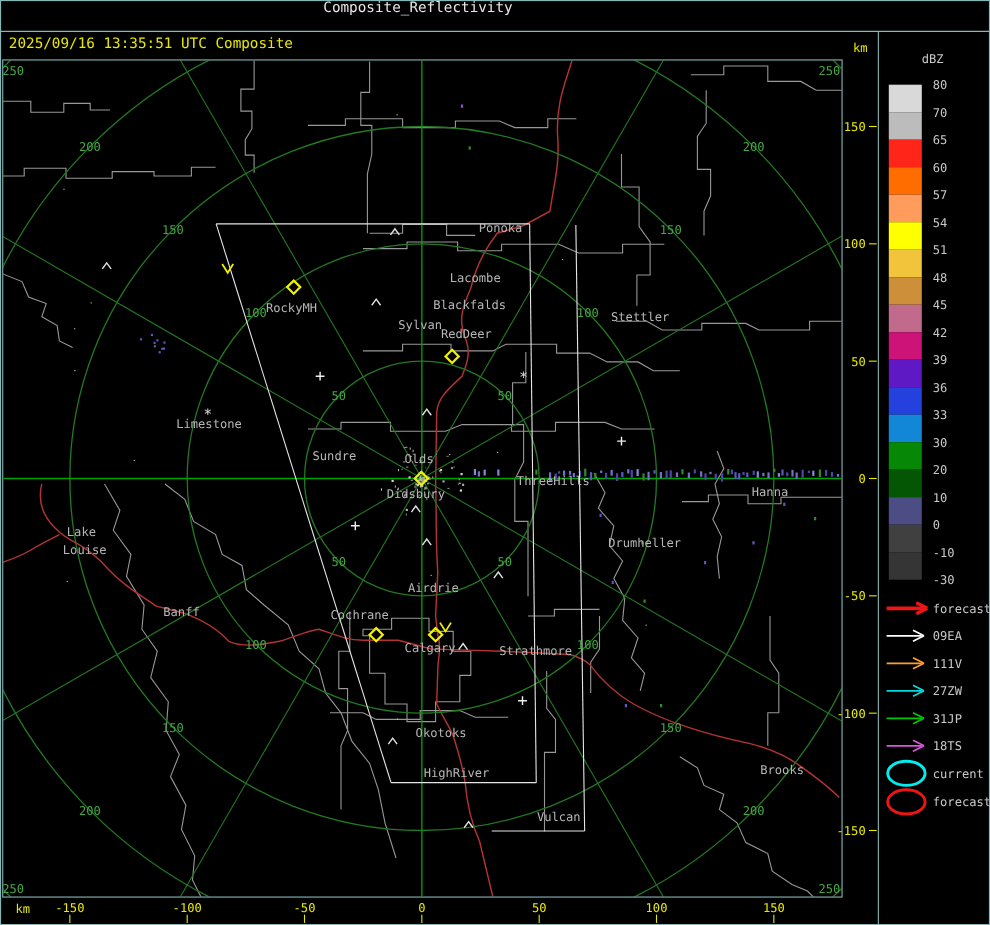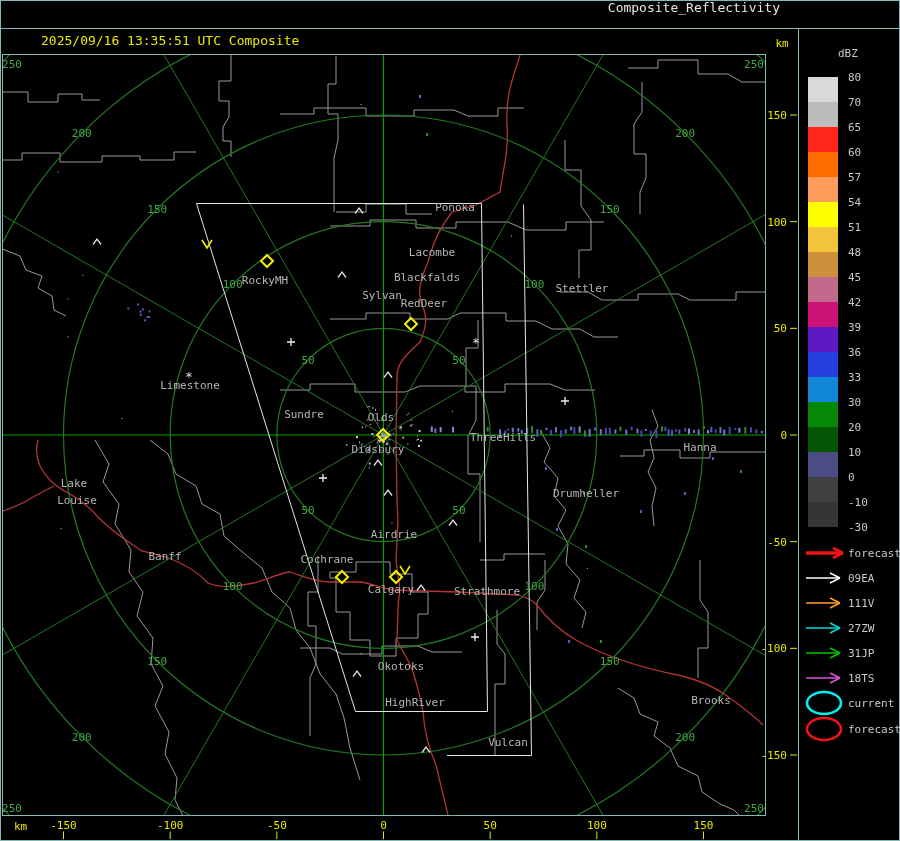--- a/index.html
+++ b/index.html
@@ -1,22 +1,22 @@
 <!DOCTYPE html>
 <html><head>
 <meta charset="utf-8">
 <style>
   html,body{margin:0;padding:0;background:#000;}
   #app{position:relative;width:900px;height:841px;background:#000;overflow:hidden;
        font-family:"DejaVu Sans Mono",monospace;}
   #scene{position:absolute;left:0;top:0;}
   .titlebar{position:absolute;left:0;top:0;width:760px;height:28px;line-height:29px;
-            text-align:right;color:#e6e6e6;font:13px "DejaVu Sans Mono",monospace;padding-left:20px;}
+            text-align:center;color:#e6e6e6;font:13px "DejaVu Sans Mono",monospace;}
   .timestamp{position:absolute;left:8px;top:33px;color:#e9e900;
-             font:13px "DejaVu Sans Mono",monospace;margin-left:33px;}
+             font:13px "DejaVu Sans Mono",monospace;}
   text{font-family:"DejaVu Sans Mono",monospace;}
   .t13{font-size:13px;}
   .t11{font-size:11px;}
   .yellow{fill:#e9e900;}
   .graytx{fill:#c8c8c8;}
   .city{fill:#b6b6b6;}
   .grn{fill:#44a844;}
   .wht{fill:#e0e0e0;}
 </style>
 </head>

